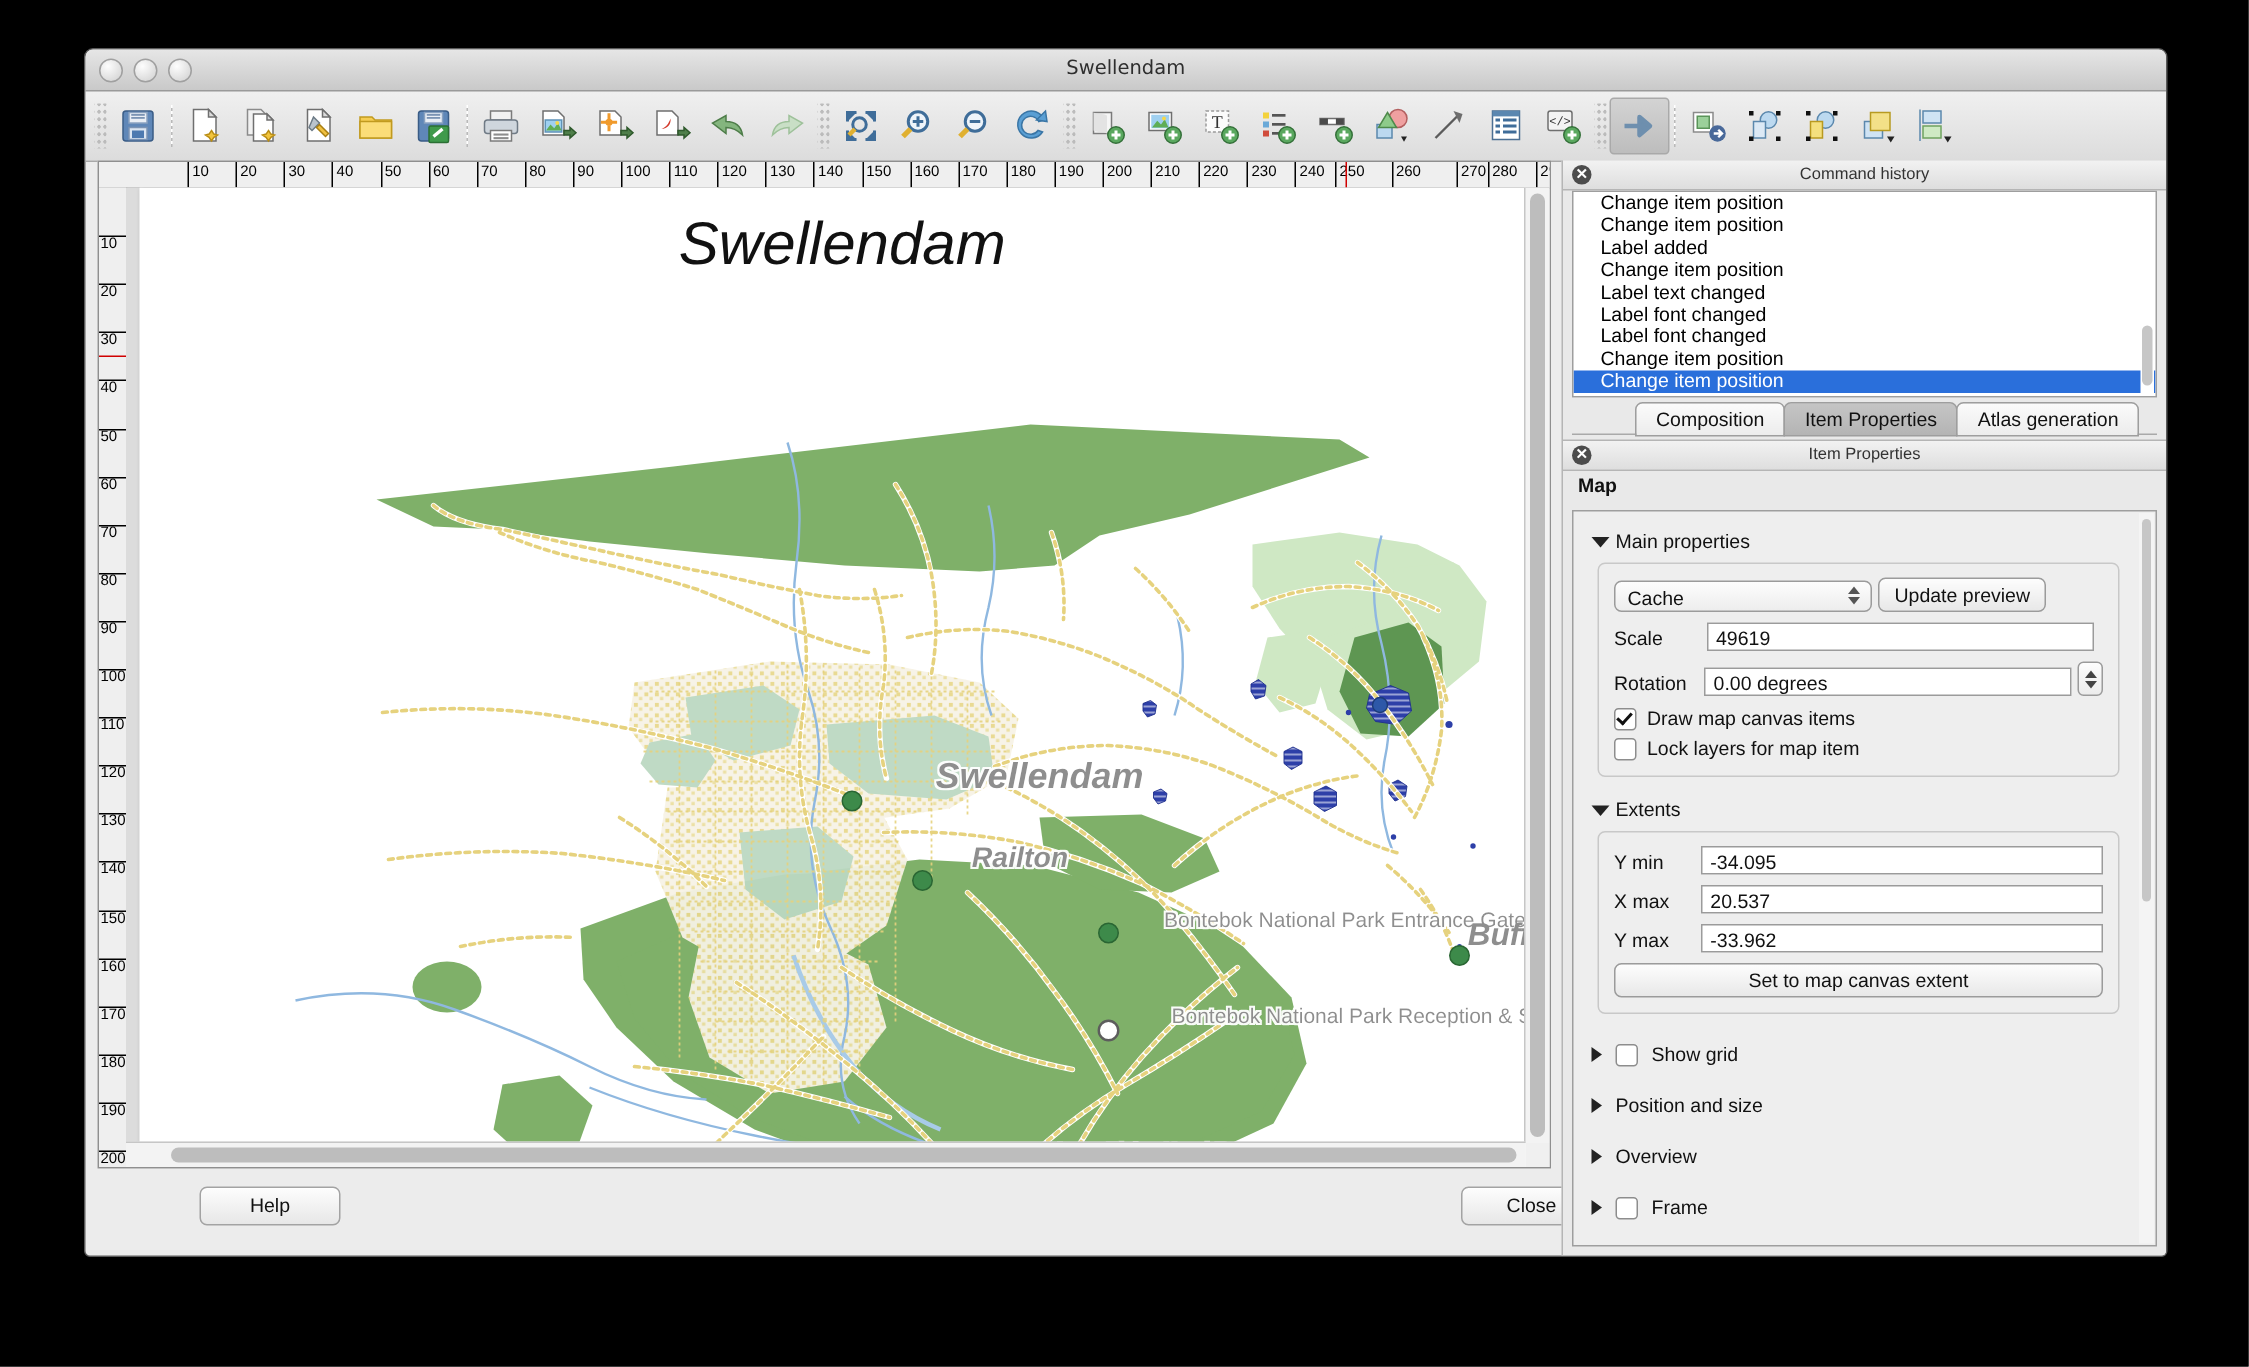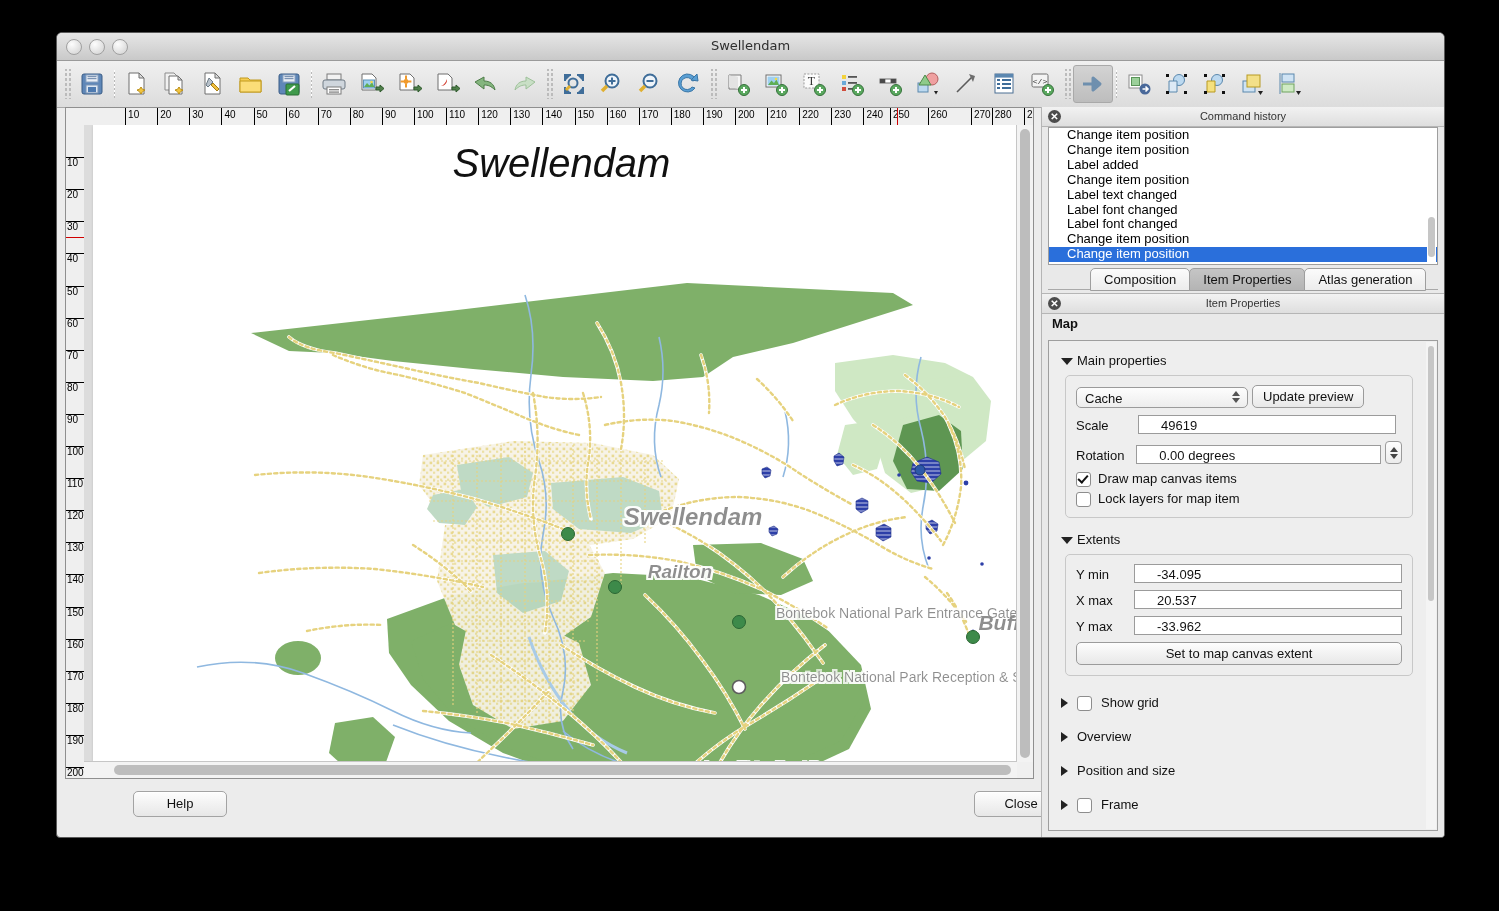--- a/index.html
+++ b/index.html
@@ -129,21 +129,21 @@
   .combo{flex:0 0 auto;width:172px;height:21px;background:linear-gradient(#fdfdfd,#ededed);
          border:1px solid #9b9b9b;border-radius:5px;position:relative;
          font:13px/21px "Liberation Sans",sans-serif;color:#111;padding-left:8px;box-sizing:border-box;}
   .combo .arrows{position:absolute;right:7px;top:3px;display:flex;flex-direction:column;gap:2px;}
   .ar-up{width:0;height:0;border-left:4px solid transparent;border-right:4px solid transparent;border-bottom:5px solid #555;}
   .ar-dn{width:0;height:0;border-left:4px solid transparent;border-right:4px solid transparent;border-top:5px solid #555;}
   .btn{height:21px;padding:0 10px;background:linear-gradient(#fdfdfd,#e8e8e8);
        border:1px solid #9b9b9b;border-radius:5px;font:13px/21px "Liberation Sans",sans-serif;
        color:#111;text-align:center;}
   .txt{height:19px;background:#fff;border:1px solid #9b9b9b;
-       font:13px/19px "Liberation Sans",sans-serif;color:#111;padding-left:22px;box-sizing:border-box;}
+       font:13px/19px "Liberation Sans",sans-serif;color:#111;padding-left:5px;box-sizing:border-box;}
   .spin{width:15px;height:21px;border:1px solid #9b9b9b;border-radius:4px;
         background:linear-gradient(#fdfdfd,#ececec);display:flex;flex-direction:column;
         align-items:center;justify-content:center;gap:2px;}
   .cbrow{display:flex;align-items:center;gap:7px;margin-bottom:4px;}
   .cbox{width:13px;height:13px;border:1px solid #8d8d8d;border-radius:3px;background:#fff;position:relative;}
   .cbox.checked::after{content:"";position:absolute;left:3px;top:0px;width:4px;height:8px;
         border:solid #111;border-width:0 2px 2px 0;transform:rotate(42deg);}
   .collrow{display:flex;align-items:center;gap:9px;padding:9px 0 9px 12px;}
   .wfull{width:100%;}
 </style>
@@ -790,25 +790,25 @@
             </div>
 
             <div id="collapsed">
                 <div class="collrow">
                   <span class="tri-right"></span>
                   <span class="cbox"></span>
                   <span class="lbl">Show grid</span>
                 </div>
                 <div class="collrow">
                   <span class="tri-right"></span>
-                  <span class="lbl">Overview</span>
+                  <span class="lbl">Position and size</span>
                 </div>
                 <div class="collrow">
                   <span class="tri-right"></span>
-                  <span class="lbl">Position and size</span>
+                  <span class="lbl">Overview</span>
                 </div>
                 <div class="collrow">
                   <span class="tri-right"></span>
                   <span class="cbox"></span>
                   <span class="lbl">Frame</span>
                 </div>
               </div>
 
           </div>
         </div>

